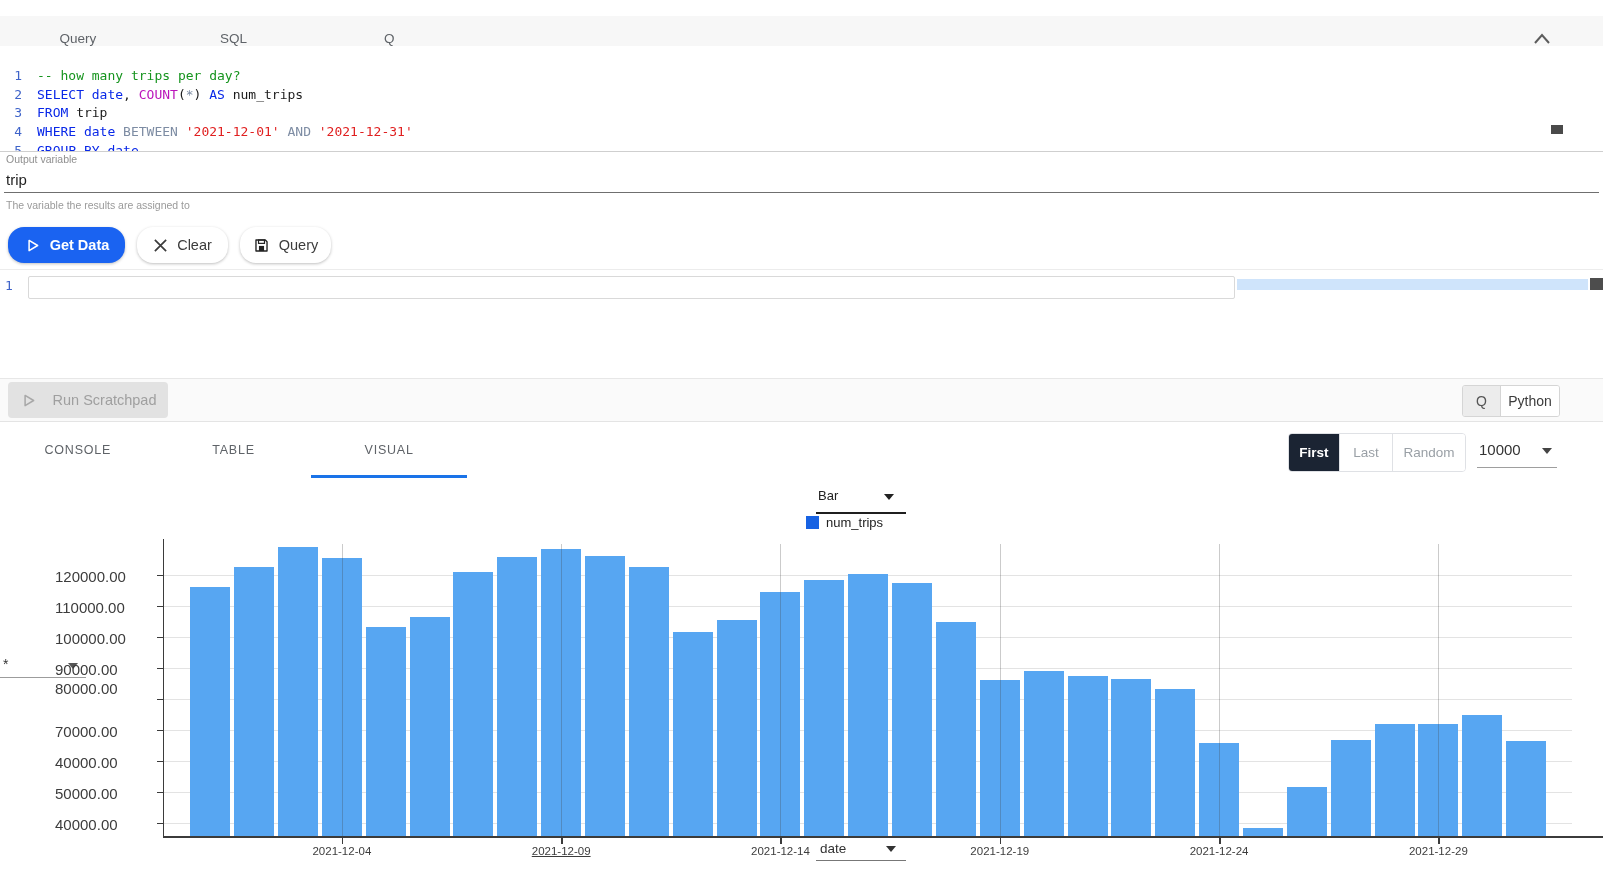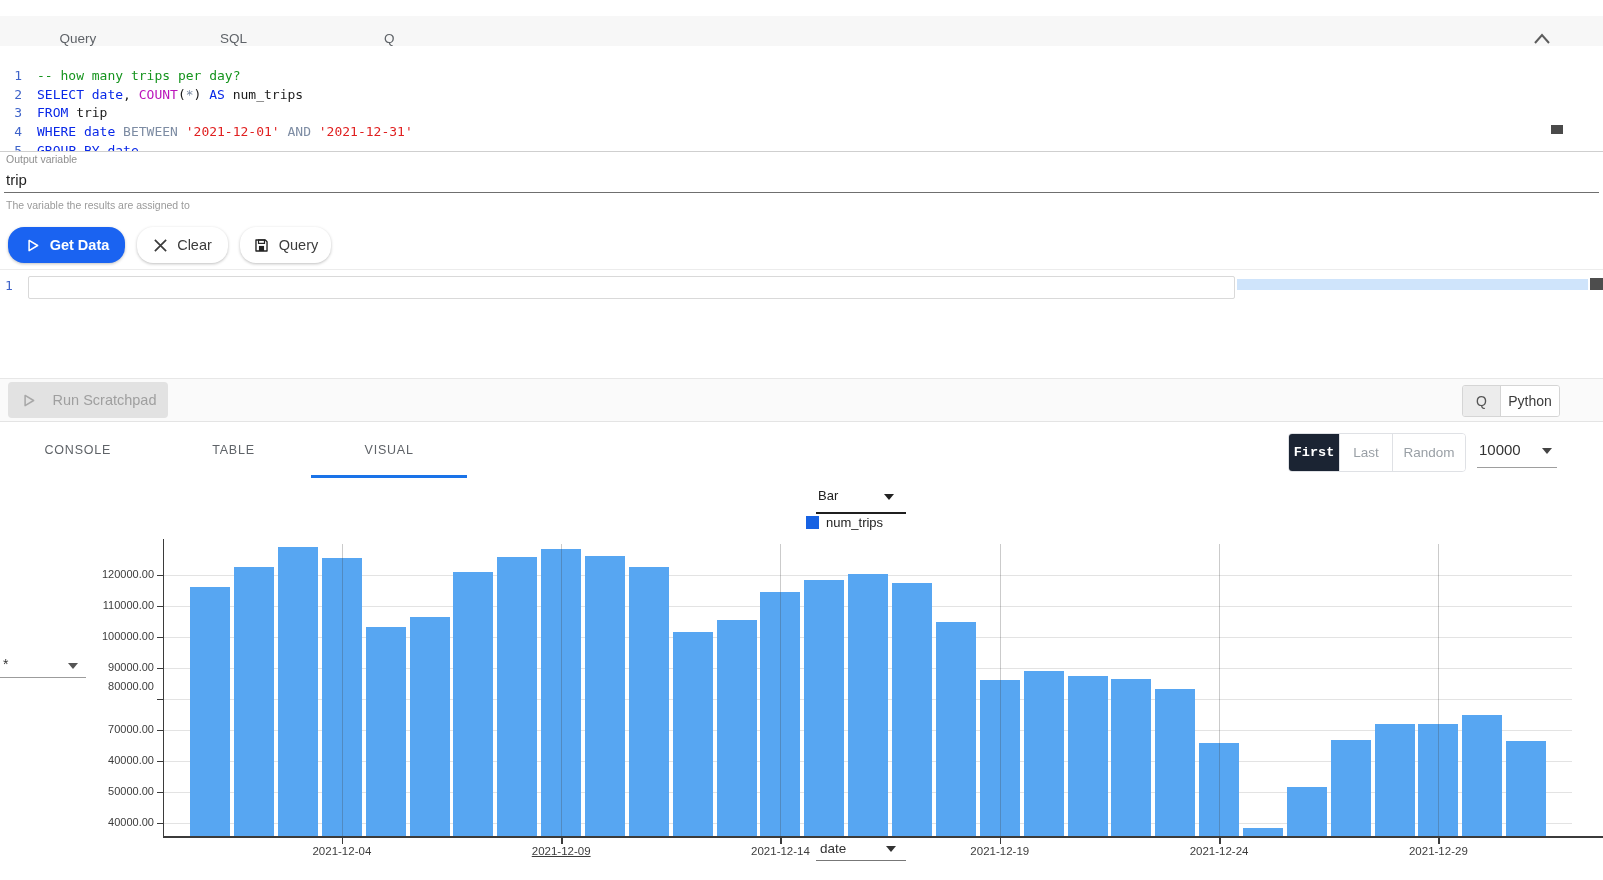--- a/index.html
+++ b/index.html
@@ -47,42 +47,42 @@
   #lang-q{width:37px;background:#ececec;color:#555;border-right:1px solid #d5d5d5;}
   #lang-python{width:58px;background:#fff;color:#3c3c3c;}
   #runrow-corner{left:1566px;top:423px;width:37px;height:5px;background:#4f4f4f;}
   
   #resultsbar{left:0;top:421px;width:1603px;height:56px;background:#fff;border-top:1px solid #e4e4e4;border-bottom:1px solid #e0e0e0;padding-left:28px;}
   .rtab{top:0;height:56px;width:155.7px;display:flex;align-items:center;justify-content:center;
     color:#5f6368;font-size:12.5px;letter-spacing:.8px;cursor:pointer;}
   #visual-underline{left:311.3px;top:53px;width:155.7px;height:3px;background:#1a73e8;}
   #sampling{left:1288px;top:11px;height:37px;display:flex;border:1px solid #dfe1e5;border-radius:4px;overflow:hidden;}
   .samp{display:flex;align-items:center;justify-content:center;font-size:13.5px;cursor:pointer;background:#fff;color:#9aa0a6;}
-  #samp-first{width:50px;background:#1b2433;color:#fff;font-weight:bold;font-family:Liberation Mono, monospace;}
+  #samp-first{width:50px;background:#1b2433;color:#fff;font-weight:bold;}
   #samp-last{width:52px;border-left:1px solid #dfe1e5;border-right:1px solid #dfe1e5;}
   #samp-random{width:72px;}
   #limit-select{left:1477px;top:13px;width:80px;height:32px;border-bottom:1px solid #9e9e9e;cursor:pointer;}
   #limit-select .val{position:absolute;left:2px;top:6px;font-size:15px;color:#333;}
   .caret{width:0;height:0;border-left:5px solid transparent;border-right:5px solid transparent;border-top:6px solid #444;}
   
   #chart{left:0;top:478px;width:1603px;height:402px;background:#fff;}
   #charttype-select{left:816px;top:6px;width:90px;height:28px;cursor:pointer;border-bottom:2px solid #1f1f1f;}
   #charttype-select .val{position:absolute;left:2px;top:4px;font-size:13px;color:#222;}
   #legend{left:806px;top:37px;display:flex;align-items:center;gap:7px;}
   #legend .swatch{width:13px;height:13px;}
   #legend .txt{font-size:13px;color:#222;}
   #series-select{left:0px;top:174px;width:86px;height:25px;cursor:pointer;border-bottom:1px solid #9c9c9c;}
   #series-select .val{position:absolute;left:3px;top:4px;font-size:14px;color:#333;}
   #xaxis-select{left:816px;top:362px;width:90px;height:20px;cursor:pointer;border-bottom:1px solid #777;}
   #xaxis-select .val{position:absolute;left:4px;top:1px;font-size:13.5px;color:#333;}
   .hgrid{height:1px;background:#e3e3e3;}
   .vgrid{width:1px;background:rgba(70,70,70,.28);z-index:3;}
   .bar{background:#57a6f2;z-index:2;}
   .tickmark{background:#3b3b3b;z-index:4;}
-  .ylab{width:99px;text-align:right;font-size:11px;color:#3c3c3c;z-index:4;}
+  .ylab{width:99px;text-align:left;font-size:15px;color:#3c3c3c;z-index:4;}
   .xlab{width:90px;text-align:center;font-size:11.5px;color:#3c3c3c;z-index:4;}
   .axis{background:#3b3b3b;z-index:4;}
 </style>
 </head>
 <body>
 
 <div class="abs" id="topbar">
   <div class="abs tabcell" style="left:0">
     <span>Query</span>
   </div>

